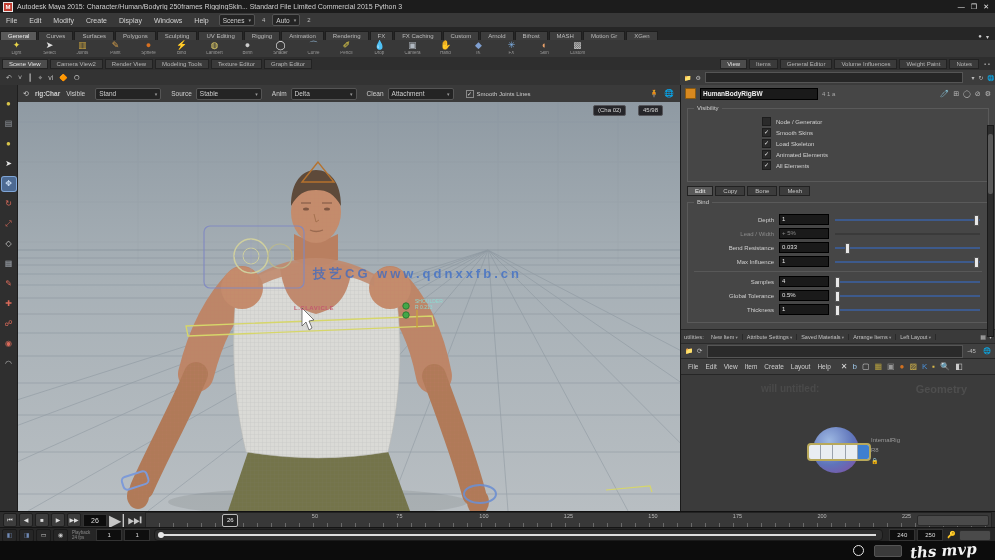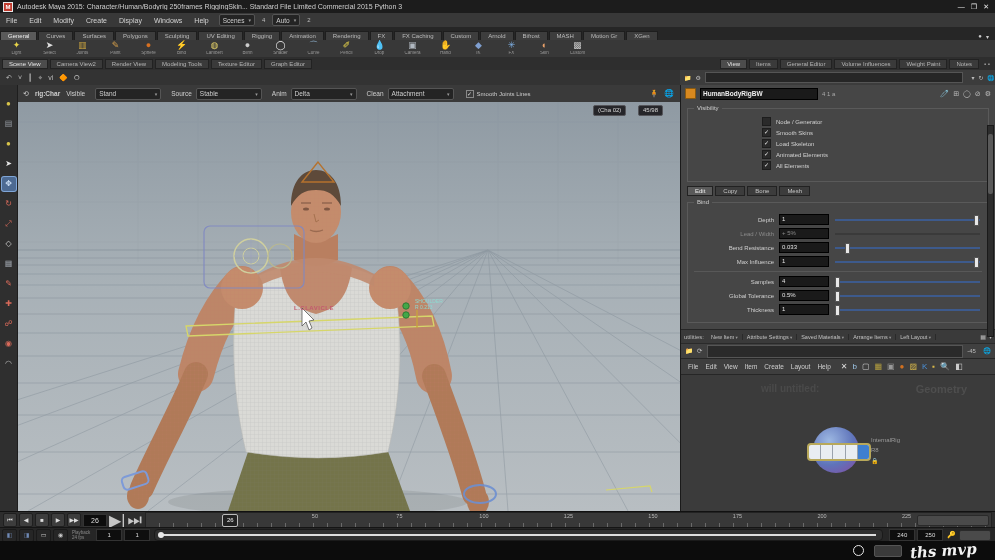--- a/index.html
+++ b/index.html
@@ -536,20 +536,21 @@
         <path d="M588 388 L632 384 L634 390" stroke="#d6d66a" stroke-width="1.2"></path>
         <ellipse cx="462" cy="392" rx="16" ry="9" stroke="#6d8fd0" stroke-width="2" opacity="0.9"></ellipse>
         <rect x="104" y="372" width="26" height="13" rx="4" stroke="#7d9ad8" stroke-width="2" transform="rotate(-18 117 378)"></rect>
         <path d="M399 208V226" stroke="#c8a23f" stroke-width="1.4"></path>
         <circle cx="388" cy="204" r="3.2" fill="#43a847" stroke="#2e7a34"></circle>
         <circle cx="388" cy="213" r="3.2" fill="#43a847" stroke="#2e7a34"></circle>
       </g>
 
       <path d="M284 206 L284 224 L288 220 L291 228 L294 226 L291 219 L296 218 Z" fill="#ffffff" stroke="#444" stroke-width="0.7"></path>
     </svg>
+    <div class="vp-watermark abs">技艺CG www.qdnxxfb.cn</div>
     <div class="hud-red abs">L.CLAVICLE</div>
     <div class="hud-green abs">
       <div>SHOULDER</div>
       <div>R 0.213</div>
     </div>
     <span class="vp-pill abs" style="left:575px;">(Cha 02)</span>
     <span class="vp-pill abs" style="left:620px;">45/98</span>
   </div>
 
   <div id="rpanel" class="abs">

